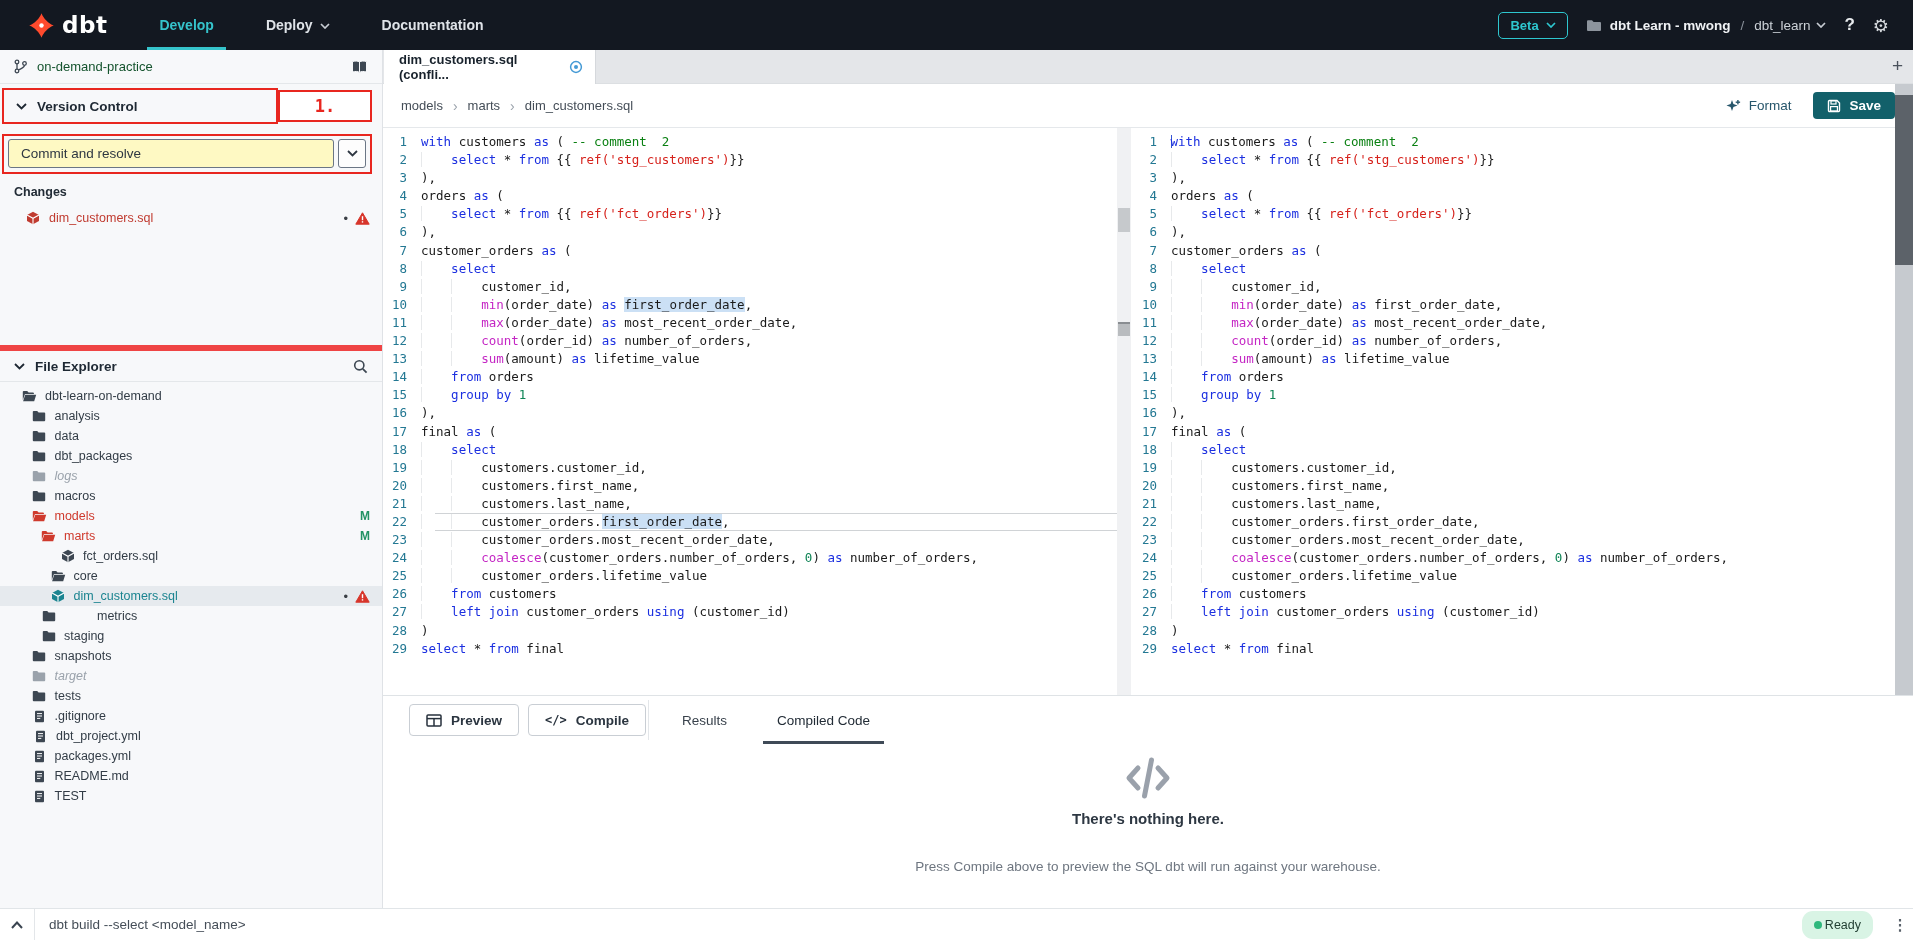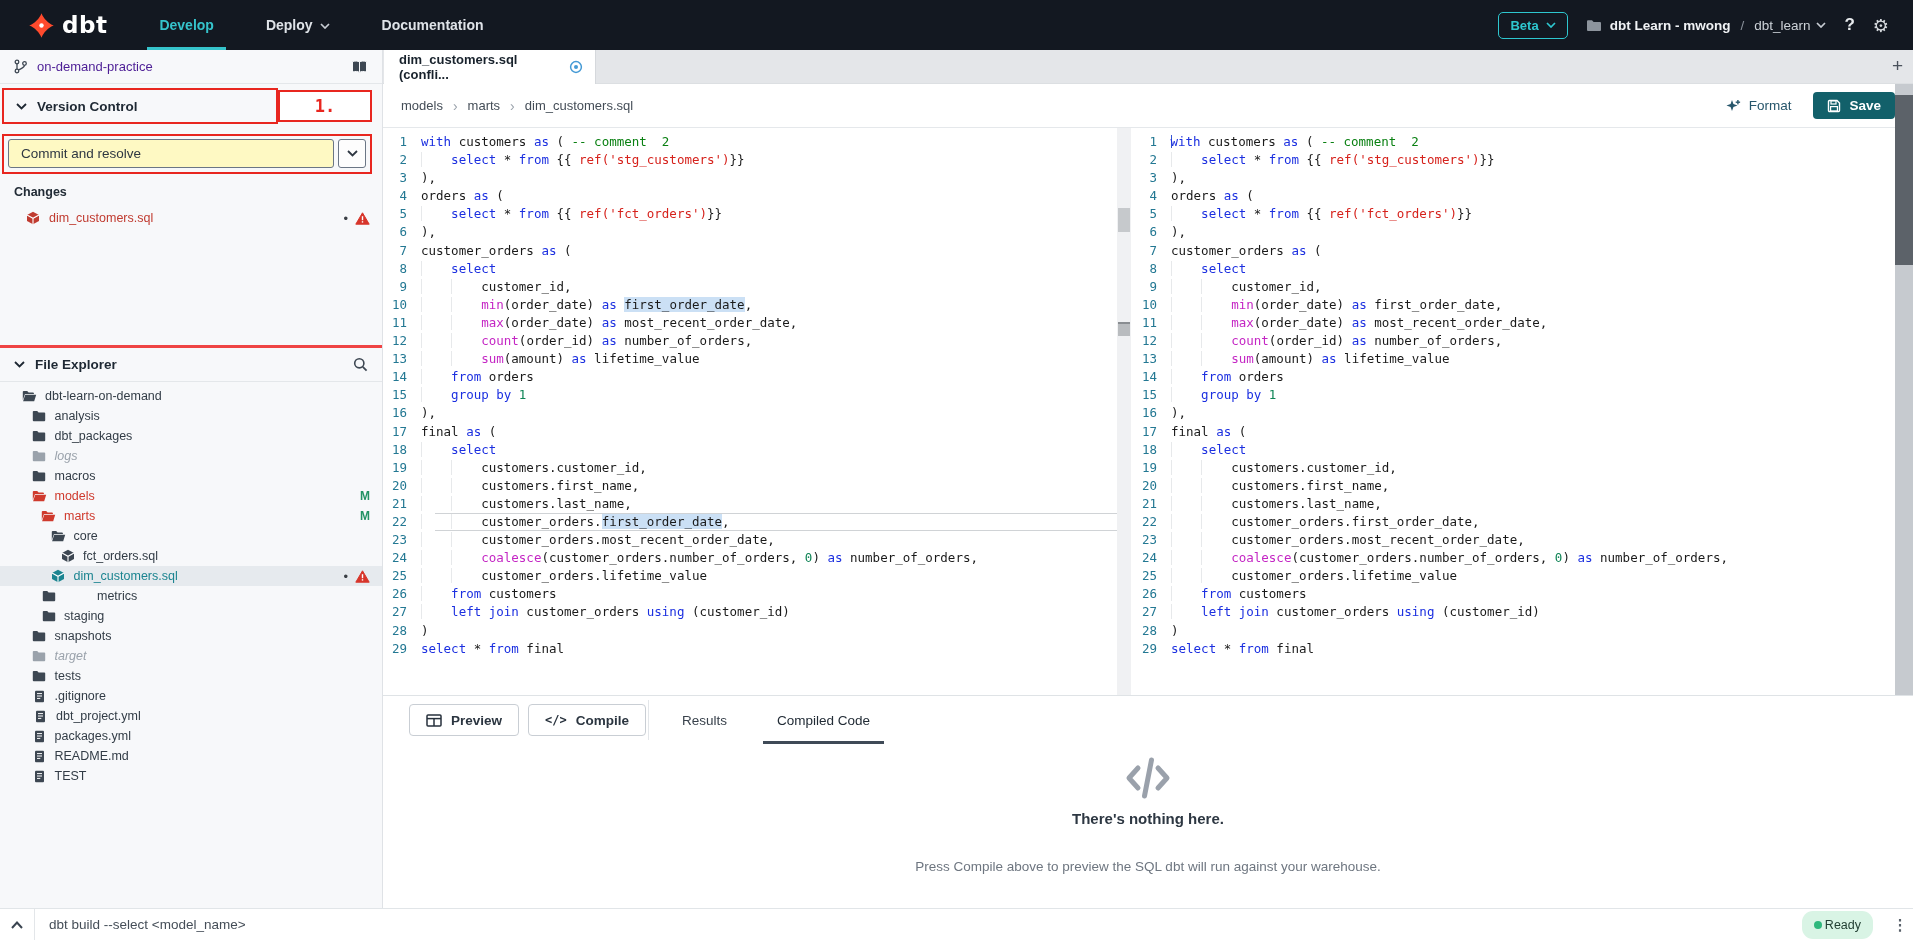--- a/index.html
+++ b/index.html
@@ -18,34 +18,34 @@
   .topnav-right { margin-left:auto; display:flex; align-items:center; gap:18px; padding-right:24px; }
   .beta-btn { display:flex; align-items:center; gap:7px; border:1.5px solid #2ec7cf; color:#2ec7cf; font-size:13px; font-weight:bold; border-radius:5px; padding:5px 11px; cursor:pointer; }
   .acct { display:flex; align-items:center; gap:8px; color:#f0f2f5; font-size:13.5px; font-weight:bold; }
   .acct .slash { color:#8b929c; font-weight:normal; padding:0 2px; }
   .acct .proj { color:#cdd2d8; font-weight:normal; display:flex; align-items:center; gap:6px; }
   .icon-help { color:#e8ebee; font-size:17px; font-weight:bold; cursor:pointer; }
   .icon-gear { color:#d6dade; font-size:18px; cursor:pointer; font-family:"DejaVu Sans", sans-serif; }
 
   
   .sidebar { position:absolute; left:0; top:50px; width:383px; height:858px; background:#f7f8fa; border-right:1px solid #dfe2e6; }
-  .branch-row { position:absolute; left:0; top:0; width:100%; height:34px; border-bottom:1px solid #e4e7ea; display:flex; align-items:center; padding:0 14px; gap:10px; color:#4c1d95; font-size:13px; }
+  .branch-row { position:absolute; left:0; top:0; width:100%; height:34px; border-bottom:1px solid #e4e7ea; display:flex; align-items:center; padding:0 14px; gap:10px; color:#14532d; font-size:13px; }
   .branch-row .spacer { flex:1; }
   .sec-title { font-size:13.5px; font-weight:bold; color:#1e2833; }
   .vc-box { position:absolute; left:2px; top:38px; width:276px; height:36px; border:2.5px solid #e8261f; display:flex; align-items:center; gap:10px; padding:16px 12px; }
   .annot-box { position:absolute; left:278px; top:40px; width:94px; height:32px; border:2.5px solid #e8261f; background:#fff; display:flex; align-items:center; justify-content:center; color:#e8261f; font-size:17px; font-weight:bold; font-family:"DejaVu Sans Mono", monospace; }
   .commit-box { position:absolute; left:2px; top:84px; width:370px; height:40px; border:2.5px solid #e8261f; background:#f7f8fa; }
   .commit-btn { position:absolute; left:4px; top:3px; width:326px; height:29px; background:#fef9c3; border:1px solid #6b7685; border-radius:3px; display:flex; align-items:center; padding:0 12px; font-size:13.5px; color:#2e3742; cursor:pointer; }
   .commit-chev { position:absolute; left:334px; top:3px; width:28px; height:29px; background:#fdfdfd; border:1px solid #6b7685; border-radius:3px; display:flex; align-items:center; justify-content:center; color:#2e3742; cursor:pointer; }
   .changes-title { position:absolute; left:14px; top:135px; font-size:12.5px; font-weight:bold; color:#222c36; }
   .change-row { position:absolute; left:0; top:157px; width:100%; height:22px; display:flex; align-items:center; padding:0 12px 0 26px; gap:9px; cursor:pointer; }
   .change-row .c-label { color:#c03b30; font-size:12.5px; }
   .row-marks { margin-left:auto; display:flex; align-items:center; gap:7px; }
   .row-marks .dot { color:#3a3f45; font-size:13px; line-height:1; }
-  .fe-header { position:absolute; left:0; top:295px; width:100%; height:37px; border-top:3px solid #ef4444; border-bottom:1px solid #e4e7ea; display:flex; align-items:center; gap:10px; padding:0 14px; }
+  .fe-header { position:absolute; left:0; top:295px; width:100%; height:37px; border-top:6px solid #ef4444; border-bottom:1px solid #e4e7ea; display:flex; align-items:center; gap:10px; padding:0 14px; }
   .fe-header .spacer { flex:1; }
   .file-tree { position:absolute; left:0; top:336px; width:100%; }
   .tree-row { height:20px; display:flex; align-items:center; gap:8px; font-size:12.5px; color:#323c46; padding-right:12px; cursor:pointer; }
   .tree-row.selected { background:#e6eaee; }
   .t-icon { display:flex; align-items:center; width:15px; justify-content:center; flex:none; }
   .t-label.it { font-style:italic; color:#9aa2ab; }
   .t-label.red { color:#cf3a2d; }
   .t-label.teal { color:#1b8490; }
   .m-badge { margin-left:auto; color:#219264; font-weight:bold; font-size:12px; }
 
@@ -266,20 +266,28 @@
             </svg>
           </span>
           <span class="t-label">analysis</span>
         </div>
         <div class="tree-row" style="padding-left: 31.5px;">
           <span class="t-icon">
             <svg width="14" height="12" viewBox="0 0 14 12">
               <path d="M.8 1.8 a.9.9 0 0 1 .9-.9 h3.5 l1.4 1.5 H12.3 a.9.9 0 0 1 .9.9 V10.3 a.9.9 0 0 1-.9.9 H1.7 a.9.9 0 0 1-.9-.9 Z" fill="#3d4752"></path>
             </svg>
           </span>
+          <span class="t-label">data</span>
+        </div>
+        <div class="tree-row" style="padding-left: 31.5px;">
+          <span class="t-icon">
+            <svg width="14" height="12" viewBox="0 0 14 12">
+              <path d="M.8 1.8 a.9.9 0 0 1 .9-.9 h3.5 l1.4 1.5 H12.3 a.9.9 0 0 1 .9.9 V10.3 a.9.9 0 0 1-.9.9 H1.7 a.9.9 0 0 1-.9-.9 Z" fill="#3d4752"></path>
+            </svg>
+          </span>
           <span class="t-label">dbt_packages</span>
         </div>
         <div class="tree-row" style="padding-left: 31.5px;">
           <span class="t-icon">
             <svg width="14" height="12" viewBox="0 0 14 12">
               <path d="M.8 1.8 a.9.9 0 0 1 .9-.9 h3.5 l1.4 1.5 H12.3 a.9.9 0 0 1 .9.9 V10.3 a.9.9 0 0 1-.9.9 H1.7 a.9.9 0 0 1-.9-.9 Z" fill="#9aa2ab"></path>
             </svg>
           </span>
           <span class="t-label it">logs</span>
         </div>
@@ -304,37 +312,37 @@
         <div class="tree-row" style="padding-left: 41px;">
           <span class="t-icon">
             <svg width="15" height="12" viewBox="0 0 15 12">
               <path d="M.8 1.8 a.9.9 0 0 1 .9-.9 h3.5 l1.4 1.5 H11 a.9.9 0 0 1 .9.9 V4 H3 L.8 10 Z" fill="#cf3a2d"></path>
               <path d="M3.2 4.8 H14.2 L12.2 11.2 H1.1 Z" fill="#cf3a2d"></path>
             </svg>
           </span>
           <span class="t-label red">marts</span>
           <span class="m-badge">M</span>
         </div>
+        <div class="tree-row" style="padding-left: 60px;">
+          <span class="t-icon">
+            <svg width="14" height="14" viewBox="0 0 14 14">
+              <path d="M7 .8 L13 4.1 V9.9 L7 13.2 L1 9.9 V4.1 Z" fill="#3d4752"></path>
+              <path d="M1 4.1 L7 7.3 L13 4.1 M7 7.3 V13.2" fill="none" stroke="#ffffff" stroke-width="1.1"></path>
+            </svg>
+          </span>
+          <span class="t-label">fct_orders.sql</span>
+        </div>
         <div class="tree-row" style="padding-left: 50.5px;">
           <span class="t-icon">
             <svg width="15" height="12" viewBox="0 0 15 12">
               <path d="M.8 1.8 a.9.9 0 0 1 .9-.9 h3.5 l1.4 1.5 H11 a.9.9 0 0 1 .9.9 V4 H3 L.8 10 Z" fill="#3d4752"></path>
               <path d="M3.2 4.8 H14.2 L12.2 11.2 H1.1 Z" fill="#3d4752"></path>
             </svg>
           </span>
           <span class="t-label">core</span>
-        </div>
-        <div class="tree-row" style="padding-left: 60px;">
-          <span class="t-icon">
-            <svg width="14" height="14" viewBox="0 0 14 14">
-              <path d="M7 .8 L13 4.1 V9.9 L7 13.2 L1 9.9 V4.1 Z" fill="#3d4752"></path>
-              <path d="M1 4.1 L7 7.3 L13 4.1 M7 7.3 V13.2" fill="none" stroke="#ffffff" stroke-width="1.1"></path>
-            </svg>
-          </span>
-          <span class="t-label">fct_orders.sql</span>
         </div>
         <div class="tree-row selected" style="padding-left: 50.5px;">
           <span class="t-icon">
             <svg width="14" height="14" viewBox="0 0 14 14">
               <path d="M7 .8 L13 4.1 V9.9 L7 13.2 L1 9.9 V4.1 Z" fill="#1b8490"></path>
               <path d="M1 4.1 L7 7.3 L13 4.1 M7 7.3 V13.2" fill="none" stroke="#ffffff" stroke-width="1.1"></path>
             </svg>
           </span>
           <span class="t-label teal">dim_customers.sql</span>
           <span class="row-marks">

